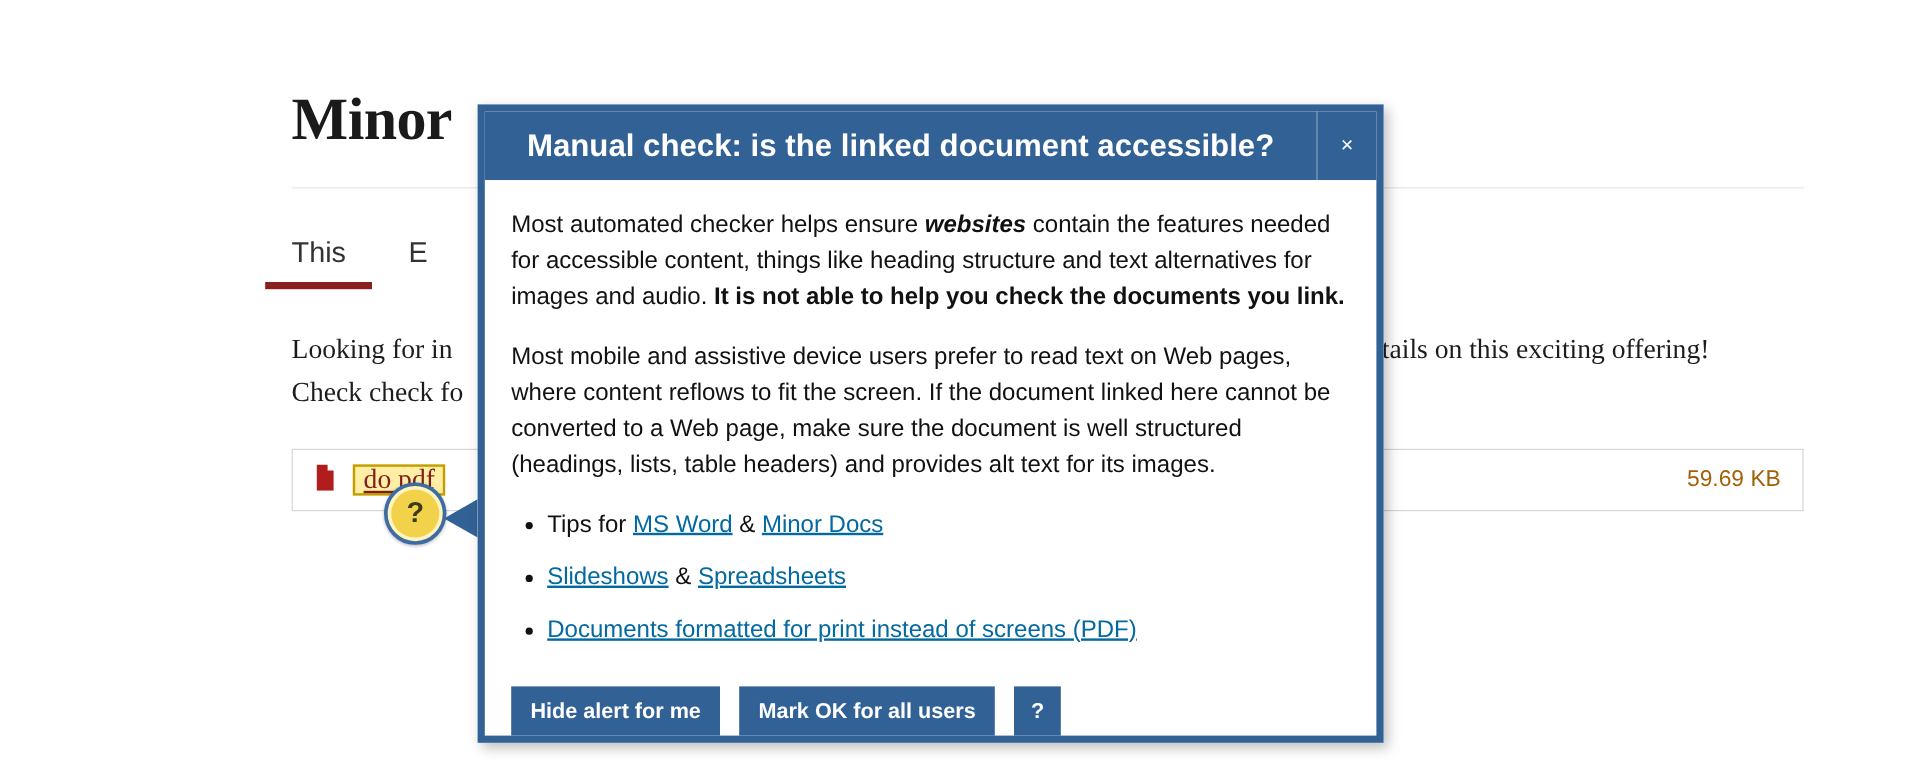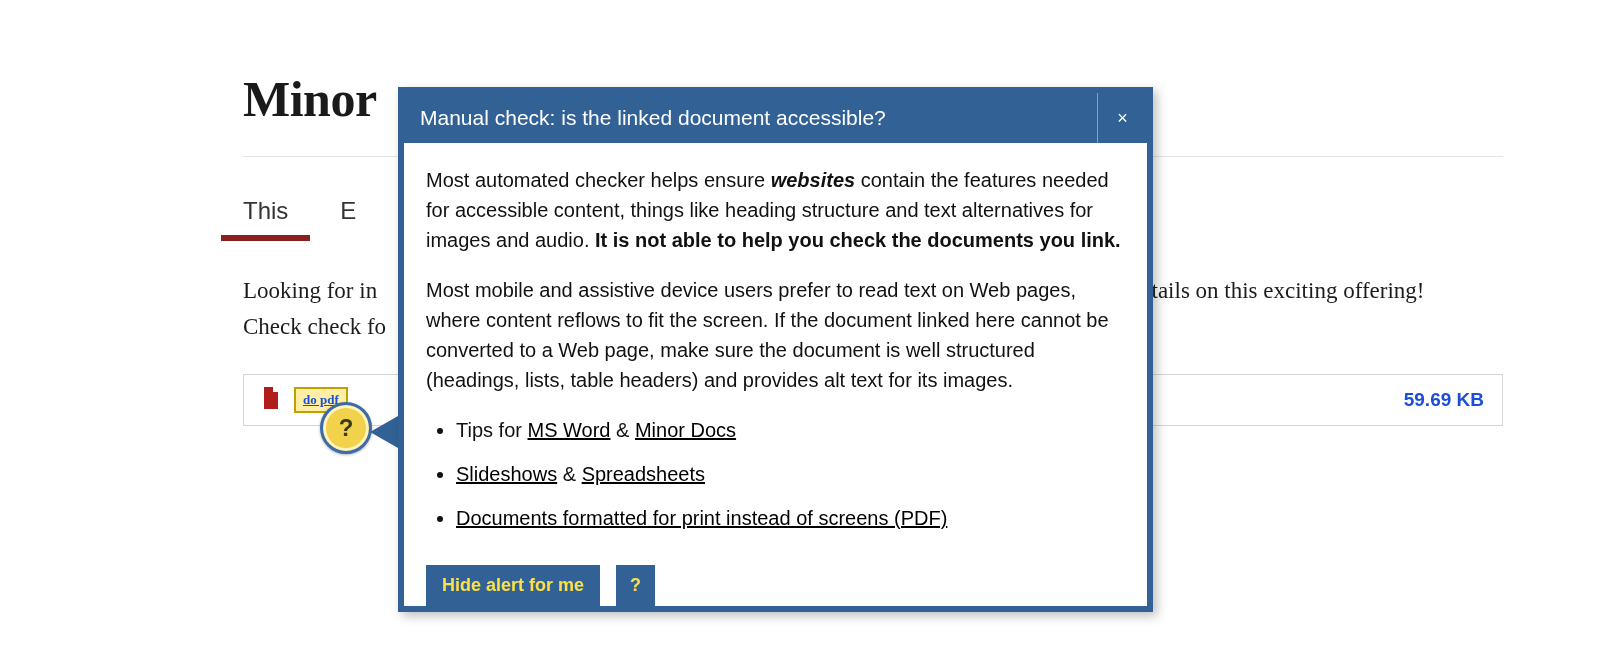--- a/index.html
+++ b/index.html
@@ -63,30 +63,30 @@
     position: relative;
   }
   .file-icon { color: #b11d1d; margin-right: 14px; }
   .file-link-box {
     display: inline-block;
     border: 2px solid #c29f00;
     background: #ffeea3;
     padding: 0 7px;
     height: 26px;
     line-height: 22px;
-    color: #1d4ed8;
+    color: #7f1d1d;
     font-family: Georgia, serif;
-    font-size: 13px;
+    font-size: 23px;
     text-decoration: underline;
-    font-weight: bold;
+    font-weight: normal;
   }
   .file-size {
     margin-left: auto;
-    color: #1d4ed8;
-    font-weight: 700;
+    color: #a16207;
+    font-weight: 400;
     font-size: 19px;
   }
   .qmark {
     position: absolute;
     left: 320px;
     top: 402px;
     width: 52px; height: 52px;
     border-radius: 50%;
     background: #f2d24a;
     border: 3px solid #3b6ca8;
@@ -122,22 +122,23 @@
   }
   .dialog-header {
     background: #326295;
     color: #fff;
     display: flex;
     align-items: stretch;
   }
   .dialog-title {
     flex: 1;
     padding: 13px 16px;
-    font-size: 21px;
-    font-weight: 400;
+    font-size: 26px;
+    font-weight: 700;
+    text-align: center;
   }
   .dialog-close {
     width: 50px;
     border-left: 1px solid rgba(255,255,255,0.4);
     display: flex;
     align-items: center;
     justify-content: center;
     font-size: 18px;
     cursor: pointer;
     color: #fff;
@@ -146,29 +147,29 @@
     padding: 22px 22px 18px 22px;
     font-size: 20px;
     line-height: 1.5;
     color: #111;
   }
   .dialog-body p { margin-bottom: 20px; }
   .dialog-body em { font-style: italic; font-weight: 700; }
   .dialog-body strong { font-weight: 700; }
   .dialog-body ul { padding-left: 30px; margin-top: 4px; }
   .dialog-body li { margin-bottom: 14px; }
-  .dialog-body a { color: #000000; }
+  .dialog-body a { color: #0369a1; }
   .dialog-actions {
     display: flex;
     gap: 16px;
     padding: 0 22px 0 22px;
   }
   .btn {
     background: #326295;
-    color: #fde047;
+    color: #ffffff;
     border: none;
     font-family: inherit;
     font-size: 18px;
     font-weight: 700;
     padding: 10px 16px;
     cursor: pointer;
   }
   .btn.small { padding: 10px 14px; }
 </style>
 </head>
@@ -220,15 +221,16 @@
       <li>
         <a href="#">Slideshows</a><span> &amp; </span><a href="#">Spreadsheets</a>
       </li>
       <li>
         <a href="#">Documents formatted for print instead of screens (PDF)</a>
       </li>
     </ul>
   </div>
   <div class="dialog-actions">
     <button class="btn">Hide alert for me</button>
+    <button class="btn">Mark OK for all users</button>
     <button class="btn small">?</button>
   </div>
 </div>
 
 </body></html>

